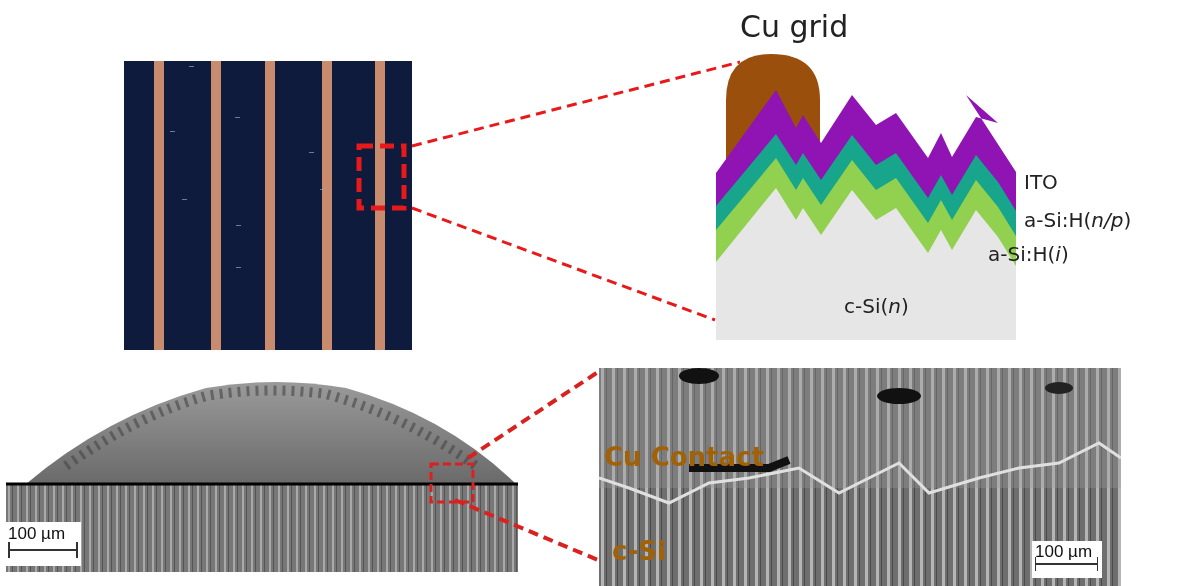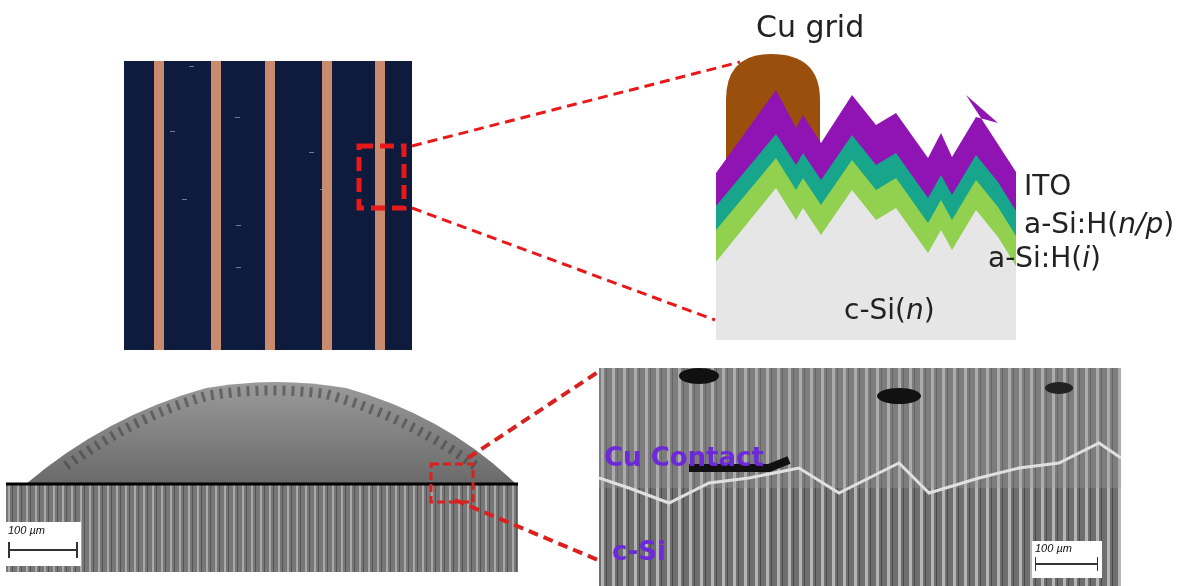--- a/index.html
+++ b/index.html
@@ -1,25 +1,25 @@
 <!DOCTYPE html>
 <html><head>
 <meta charset="utf-8">
 <style>
   html,body{margin:0;padding:0;background:#fff;}
   body{width:1200px;height:586px;position:relative;overflow:hidden;font-family:"DejaVu Sans",sans-serif;}
   .abs{position:absolute;}
   .photo{left:124px;top:61px;width:288px;height:289px;background:#0f1b3d;overflow:hidden;}
   .finger{position:absolute;top:0;width:10px;height:100%;background:#c98b6e;}
   .speck{position:absolute;width:5px;height:1px;background:#8fa6c4;opacity:.7;}
-  .lbl{position:absolute;color:#222;font-size:28px;line-height:1;white-space:nowrap;}
+  .lbl{position:absolute;color:#222;font-size:20px;line-height:1;white-space:nowrap;}
   .lbl i{font-style:italic;margin-top:42px;}
   .scalebox{position:absolute;background:#fff;}
-  .scaletxt{position:absolute;font-style:italic;font-size:11px;color:#111;font-family:"Liberation Sans",sans-serif;}
-  .semlbl{position:absolute;color:#6d28d9;font-weight:bold;font-size:26px;white-space:nowrap;font-family:"DejaVu Sans",sans-serif;}
+  .scaletxt{position:absolute;font-size:17px;color:#111;font-family:"Liberation Sans",sans-serif;}
+  .semlbl{position:absolute;color:#a16207;font-weight:bold;font-size:26px;white-space:nowrap;font-family:"DejaVu Sans",sans-serif;}
 </style>
 </head>
 <body>
 
 <div class="abs photo">
   <div class="finger" style="left:30px"></div>
   <div class="finger" style="left:87px"></div>
   <div class="finger" style="left:141px"></div>
   <div class="finger" style="left:198px"></div>
   <div class="finger" style="left:251px"></div>
@@ -47,21 +47,21 @@
 
   <path d="M0,133 L60,50 L80,88 L87,75 L105,103 L136,55 L160,85 L180,73 L212,118 L225,93 L236,117 L260,77 L282,83 L250,55 L300,132 L300,193 L0,195 Z" fill="#9013b4"></path>
 
   <path d="M0,166 L60,94 L80,125 L87,113 L105,140 L136,95 L160,125 L180,113 L212,158 L225,135 L236,155 L260,115 L282,142 L300,171 L300,215 L0,218 Z" fill="#17a58c"></path>
 
   <path d="M0,190 L60,118 L80,150 L87,138 L105,165 L136,120 L160,150 L180,138 L212,183 L225,160 L236,180 L260,140 L282,167 L300,196 L300,226 L0,226 Z" fill="#92d050"></path>
 
   <path d="M0,222 L60,148 L80,180 L87,168 L105,195 L136,150 L160,180 L180,168 L212,213 L225,190 L236,210 L260,170 L282,197 L300,226 L300,300 L0,300 Z" fill="#e6e6e6"></path>
 </svg>
 
-<div class="lbl" style="left:756px;top:12px;font-size:30px">Cu grid</div>
+<div class="lbl" style="left:740px;top:12px;font-size:30px">Cu grid</div>
 <div class="lbl" style="left:1024px;top:172px">ITO</div>
 <div class="lbl" style="left:1024px;top:210px"><span>a-Si:H(</span><i>n/p</i><span>)</span></div>
 <div class="lbl" style="left:988px;top:244px"><span>a-Si:H(</span><i>i</i><span>)</span></div>
 <div class="lbl" style="left:844px;top:296px"><span>c-Si(</span><i>n</i><span>)</span></div>
 
 <svg class="abs" style="left:6px;top:376px" width="512" height="196">
   <defs>
     <linearGradient id="g1" x1="0" y1="0" x2="0" y2="1">
       <stop offset="0" stop-color="#9a9a9a"></stop>
         <stop offset="1" stop-color="#6a6a6a"></stop>

